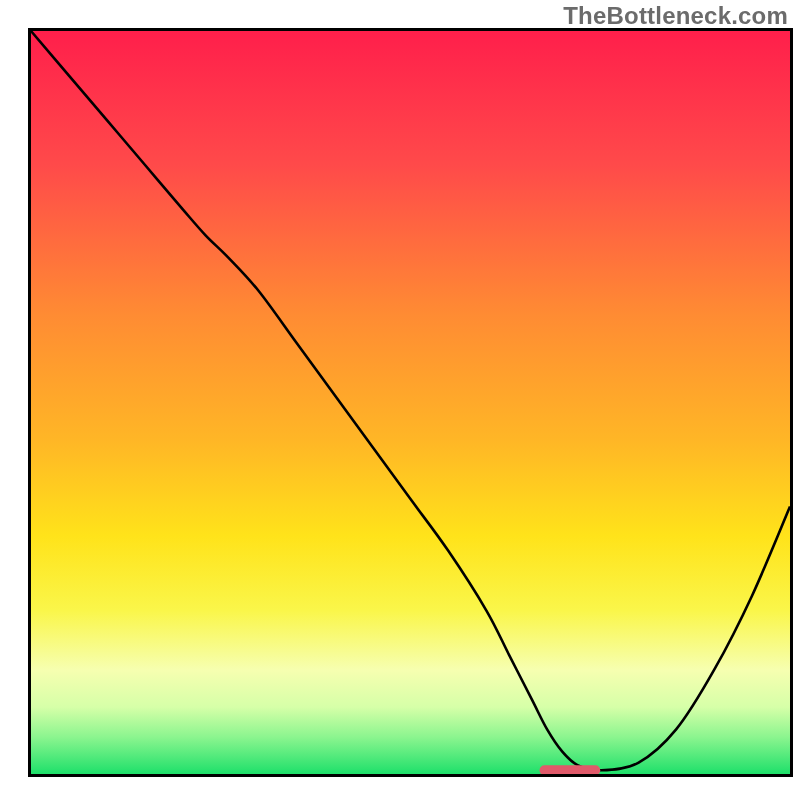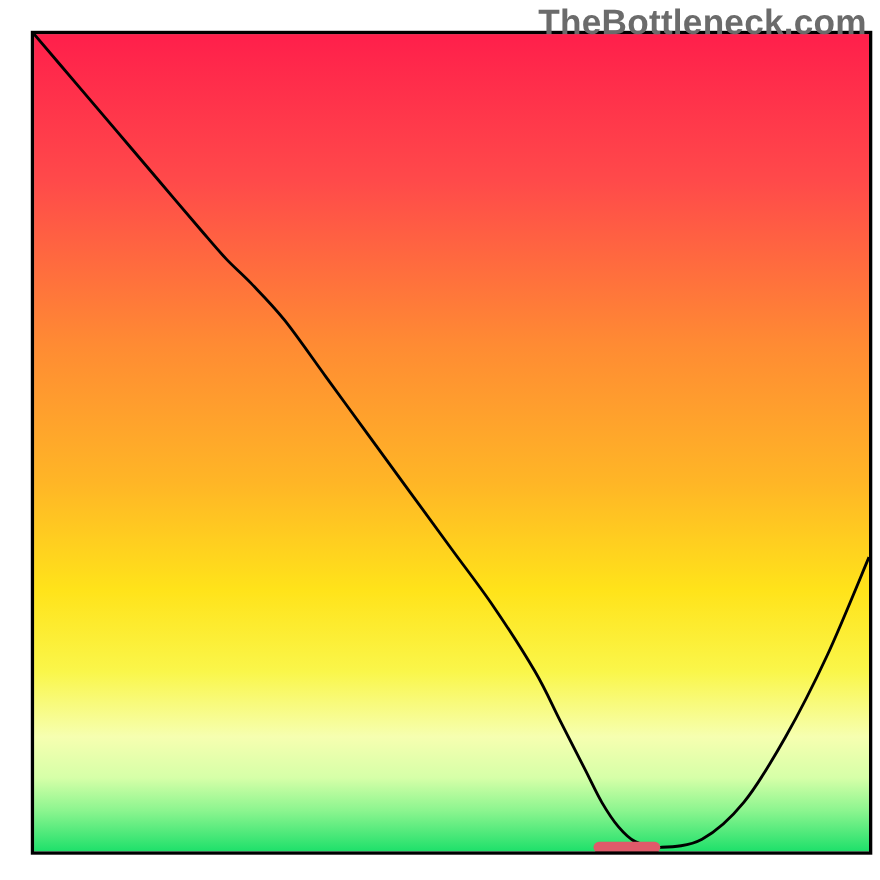--- a/index.html
+++ b/index.html
@@ -12,21 +12,21 @@
   }
   .chart-container {
     position: relative;
     width: 800px;
     height: 800px;
   }
   .watermark {
     position: absolute;
     top: 2px;
     right: 12px;
-    font-size: 32px;
+    font-size: 24px;
     font-weight: 600;
     color: #6b6b6b;
     letter-spacing: 0.2px;
     z-index: 3;
   }
   svg {
     position: absolute;
     top: 0;
     left: 0;
   }

